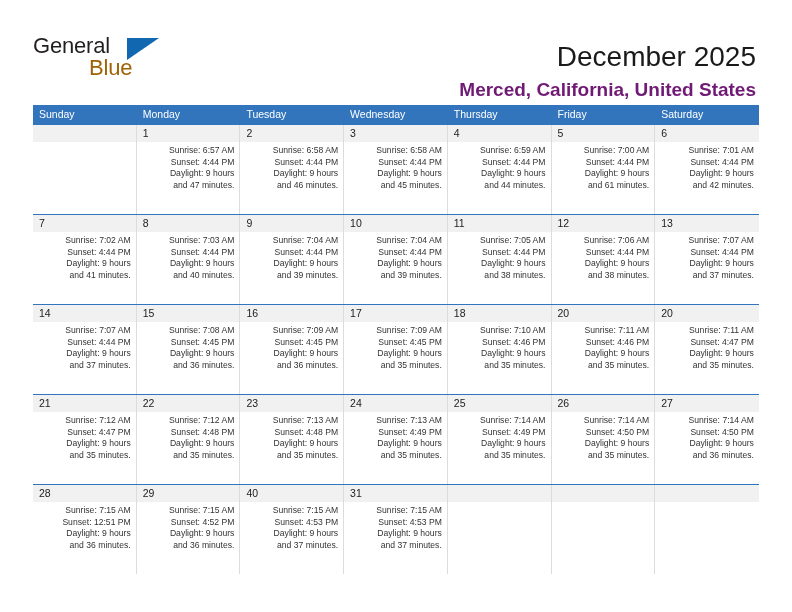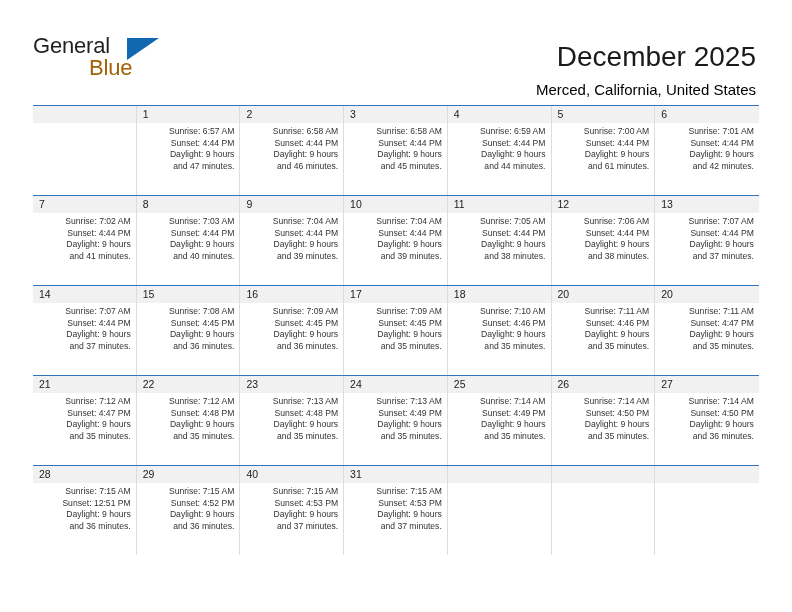--- a/index.html
+++ b/index.html
@@ -74,23 +74,23 @@
   }
   .cal-title {
     font-size: 28px;
     font-weight: normal;
     color: #1a1a1a;
     line-height: 34px;
     white-space: nowrap;
   }
   .cal-subtitle {
     margin-top: 6px;
-    font-size: 15px;
-    font-weight: normal;
-    color: #000000;
+    font-size: 19px;
+    font-weight: bold;
+    color: #701a75;
     line-height: 19px;
     white-space: nowrap;
   }
 
   
   .calendar {
     position: absolute;
     left: 33px;
     top: 105px;
     width: 726px;
@@ -173,20 +173,29 @@
 
     <div class="title-block">
       <div class="cal-title">December 2025</div>
       <div class="cal-subtitle">Merced, California, United States</div>
     </div>
 
   </div>
 
   <div class="calendar">
 
+    <div class="dow-row">
+      <div class="dow-cell">Sunday</div>
+      <div class="dow-cell">Monday</div>
+      <div class="dow-cell">Tuesday</div>
+      <div class="dow-cell">Wednesday</div>
+      <div class="dow-cell">Thursday</div>
+      <div class="dow-cell">Friday</div>
+      <div class="dow-cell">Saturday</div>
+    </div>
 
     <div class="week-row first">
       <div class="day-cell empty">
         <div class="day-number-band">
             <div class="day-number"></div>
           </div>
         <div class="day-body">
           <div class="day-line"></div>
           <div class="day-line"></div>
           <div class="day-line"></div>

